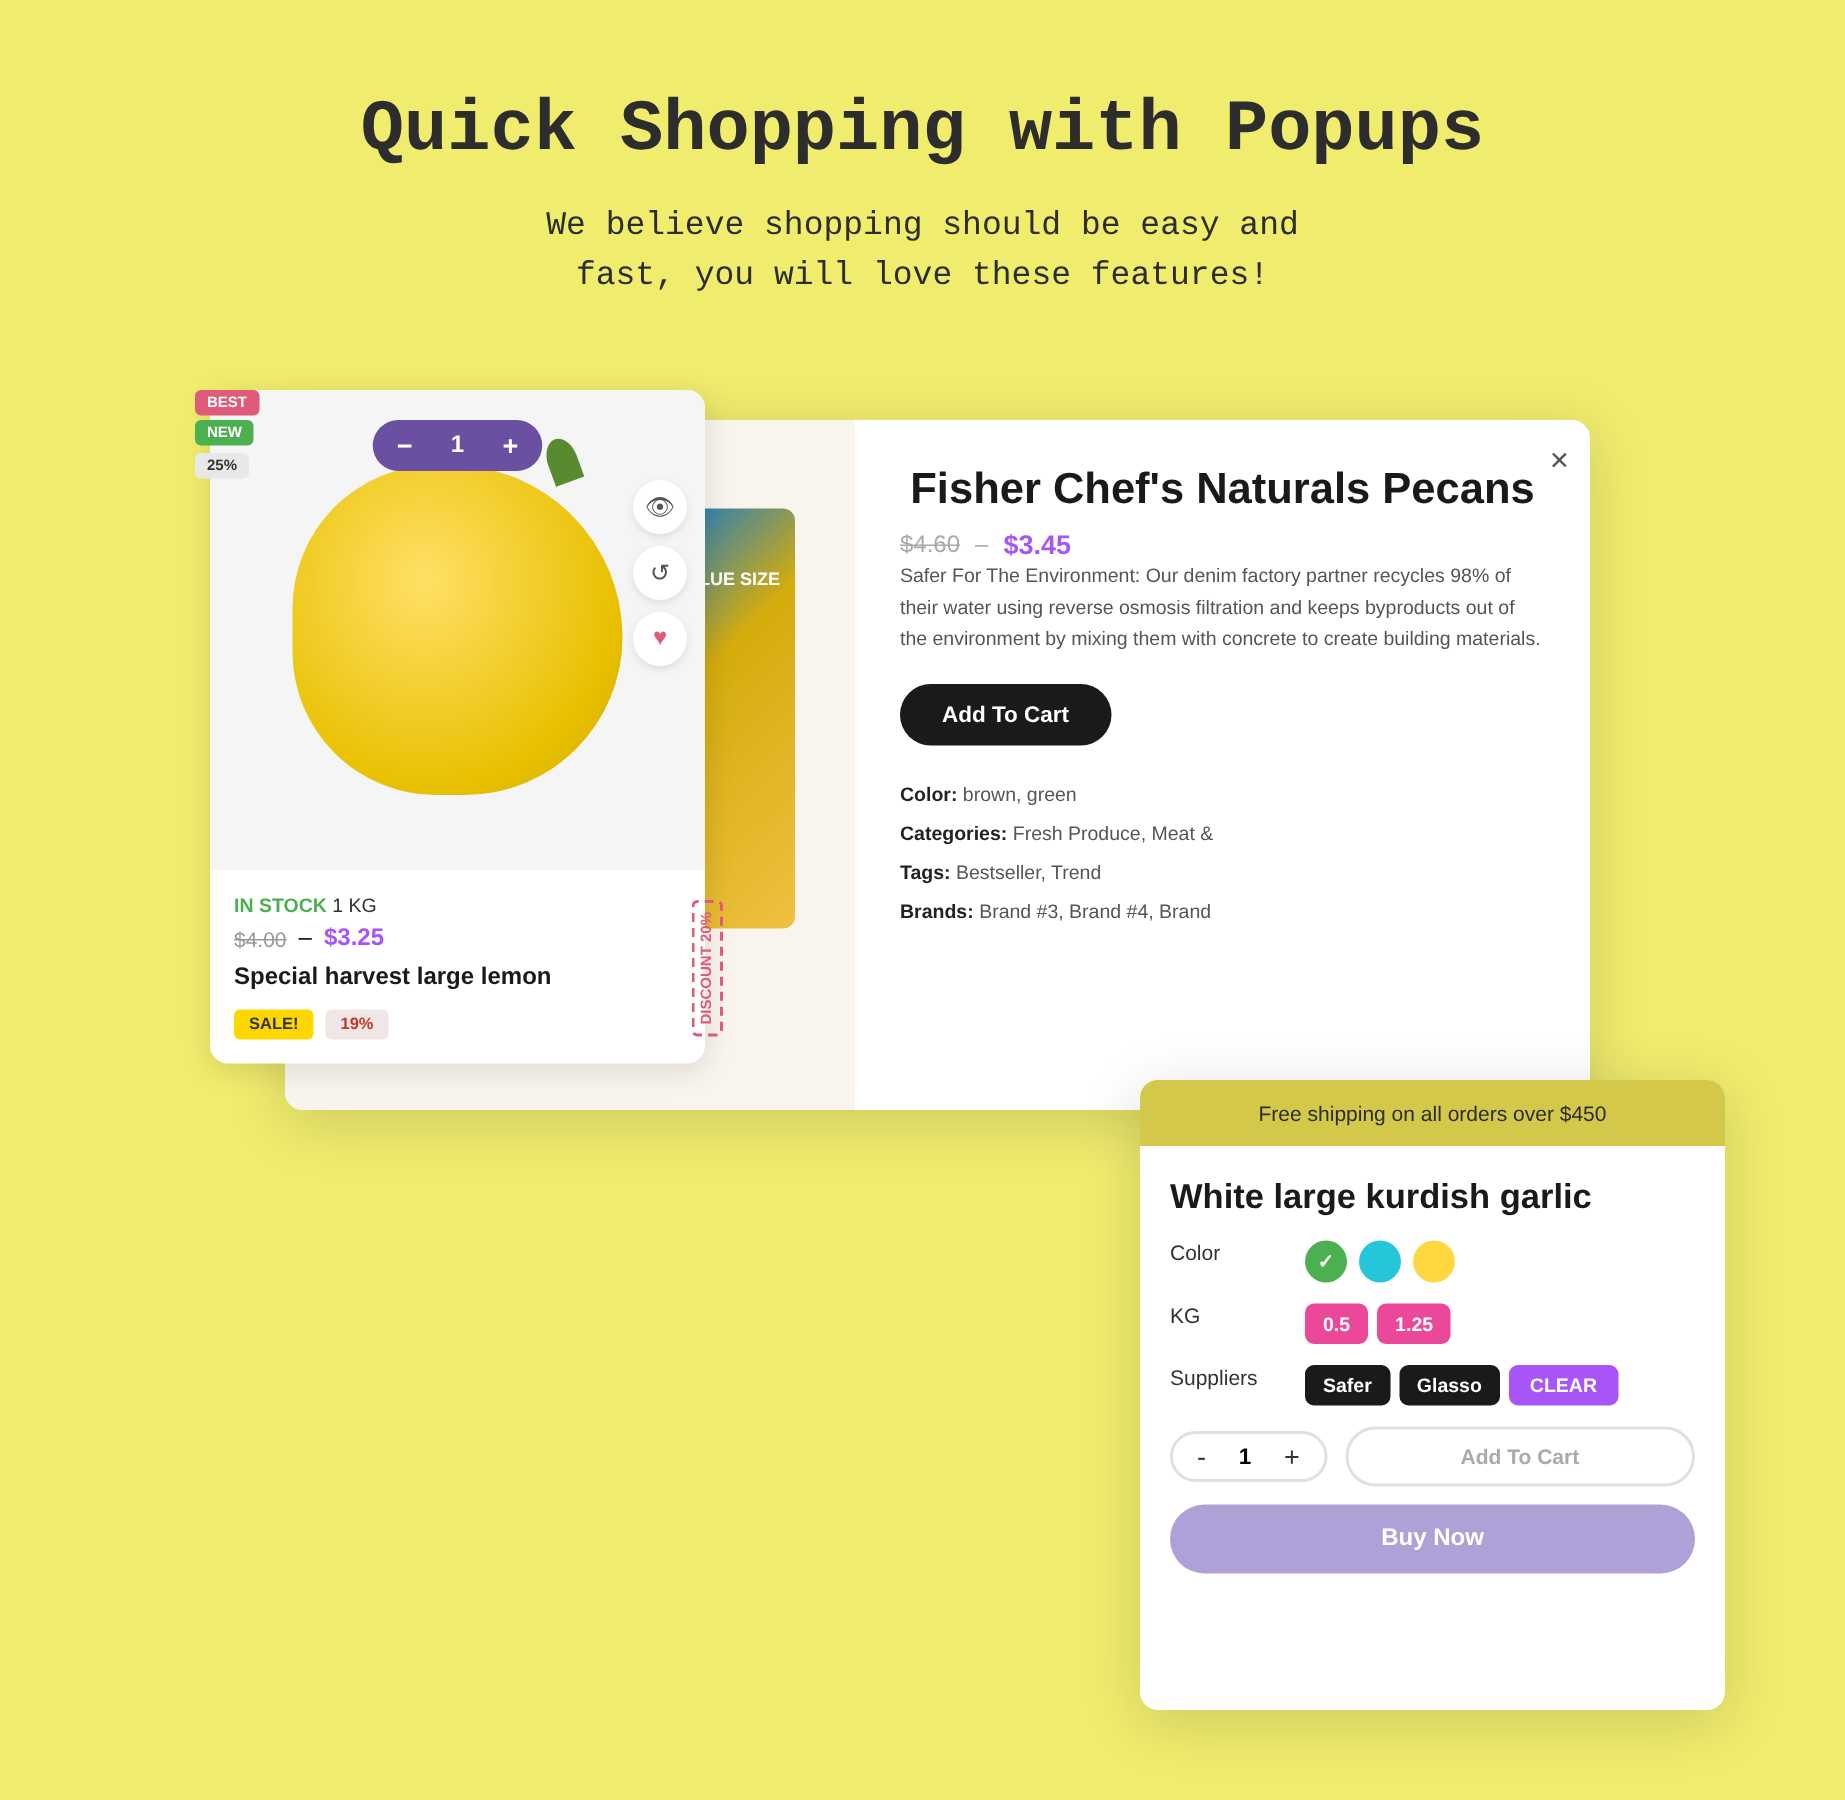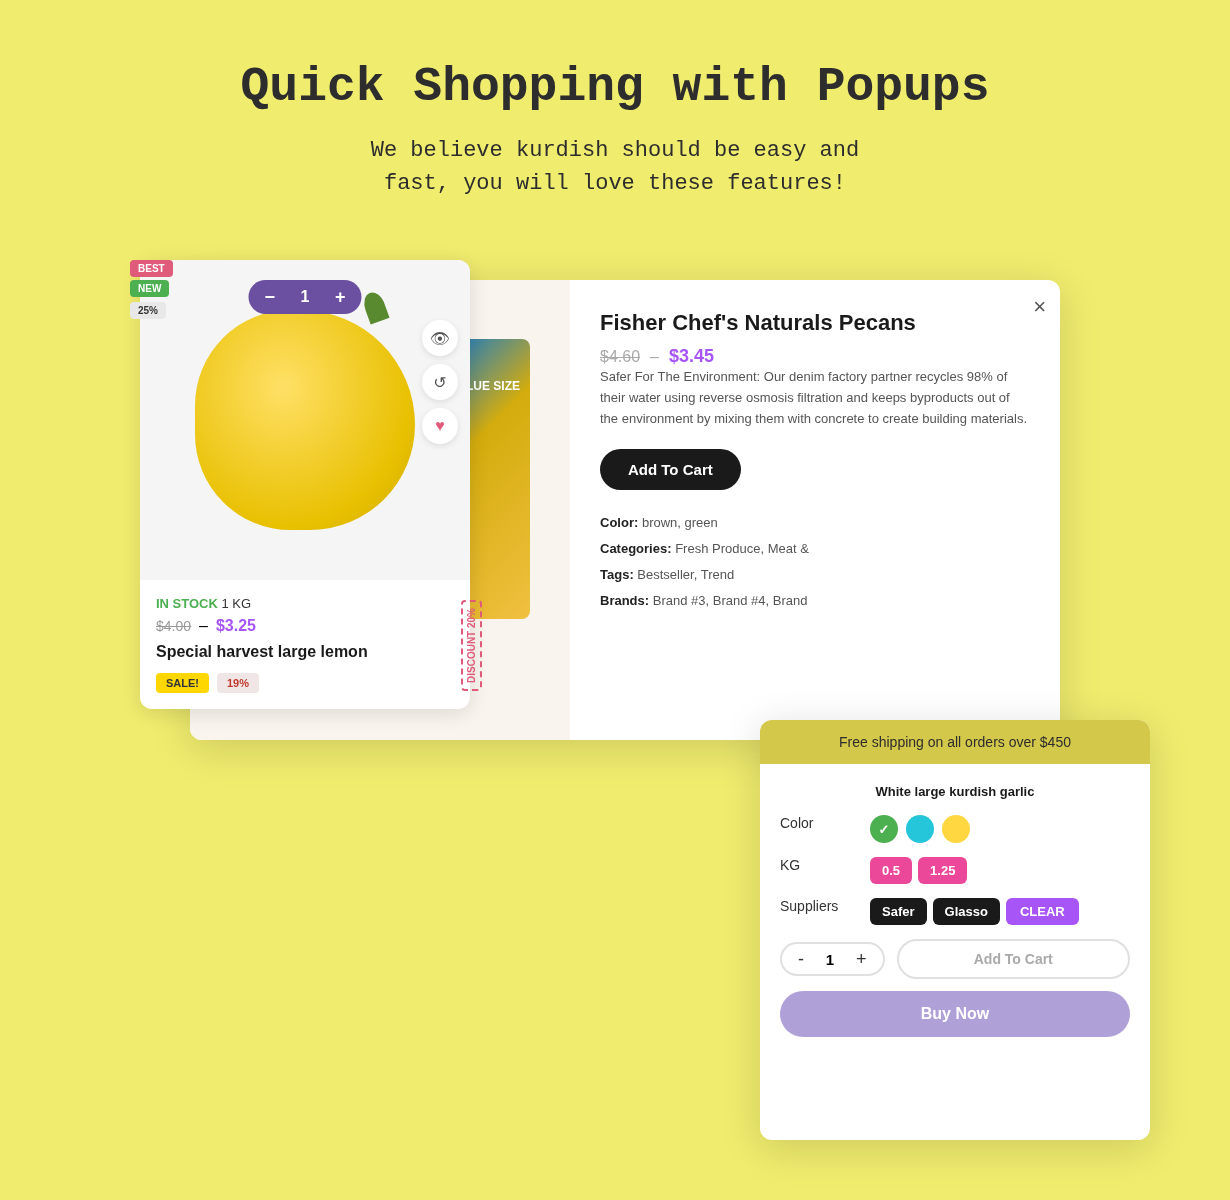--- a/index.html
+++ b/index.html
@@ -315,24 +315,25 @@
       justify-content: center;
       font-size: 20px;
     }
     .popup-thumb.active { border-color: #6b4fa0; }
     .popup-content {
       flex: 1;
       padding: 30px 30px 24px;
       position: relative;
     }
     .popup-product-title {
-      font-size: 22px;
+      font-size: 29px;
       font-weight: 700;
       color: #1a1a1a;
       margin-bottom: 10px;
+      text-align: center;
     }
     .popup-price-row {
       display: flex;
       align-items: center;
       gap: 10px;
     }
     .popup-price-old {
       text-decoration: line-through;
       color: #aaa;
       font-size: 16px;
@@ -383,24 +384,23 @@
       color: #2d2d2d;
       font-size: 14px;
       font-weight: 500;
       text-align: center;
       padding: 14px;
     }
     .quick-buy-body {
       padding: 20px;
     }
     .quick-buy-title {
-      font-size: 13px;
+      font-size: 23px;
       font-weight: 700;
       color: #1a1a1a;
-      text-align: center;
       margin-bottom: 16px;
     }
     .option-row {
       display: flex;
       align-items: flex-start;
       margin-bottom: 14px;
       gap: 10px;
     }
     .option-label {
       font-size: 14px;
@@ -526,21 +526,21 @@
       position: relative;
       height: 800px;
       margin: 0 auto;
     }
   </style>
 </head>
 <body>
 
 <div class="page-header">
   <h1 class="page-title">Quick Shopping with Popups</h1>
-  <p class="page-subtitle">We believe kurdish should be easy and fast, you will love these features!</p>
+  <p class="page-subtitle">We believe shopping should be easy and fast, you will love these features!</p>
 </div>
 
 <div class="demo-area">
   <div class="demo-wrapper">
 
     <div class="product-card">
       <div class="product-card-image-area">
         <span class="badge-best">BEST</span>
         <span class="badge-new">NEW</span>
         <span class="badge-25">25%</span>

